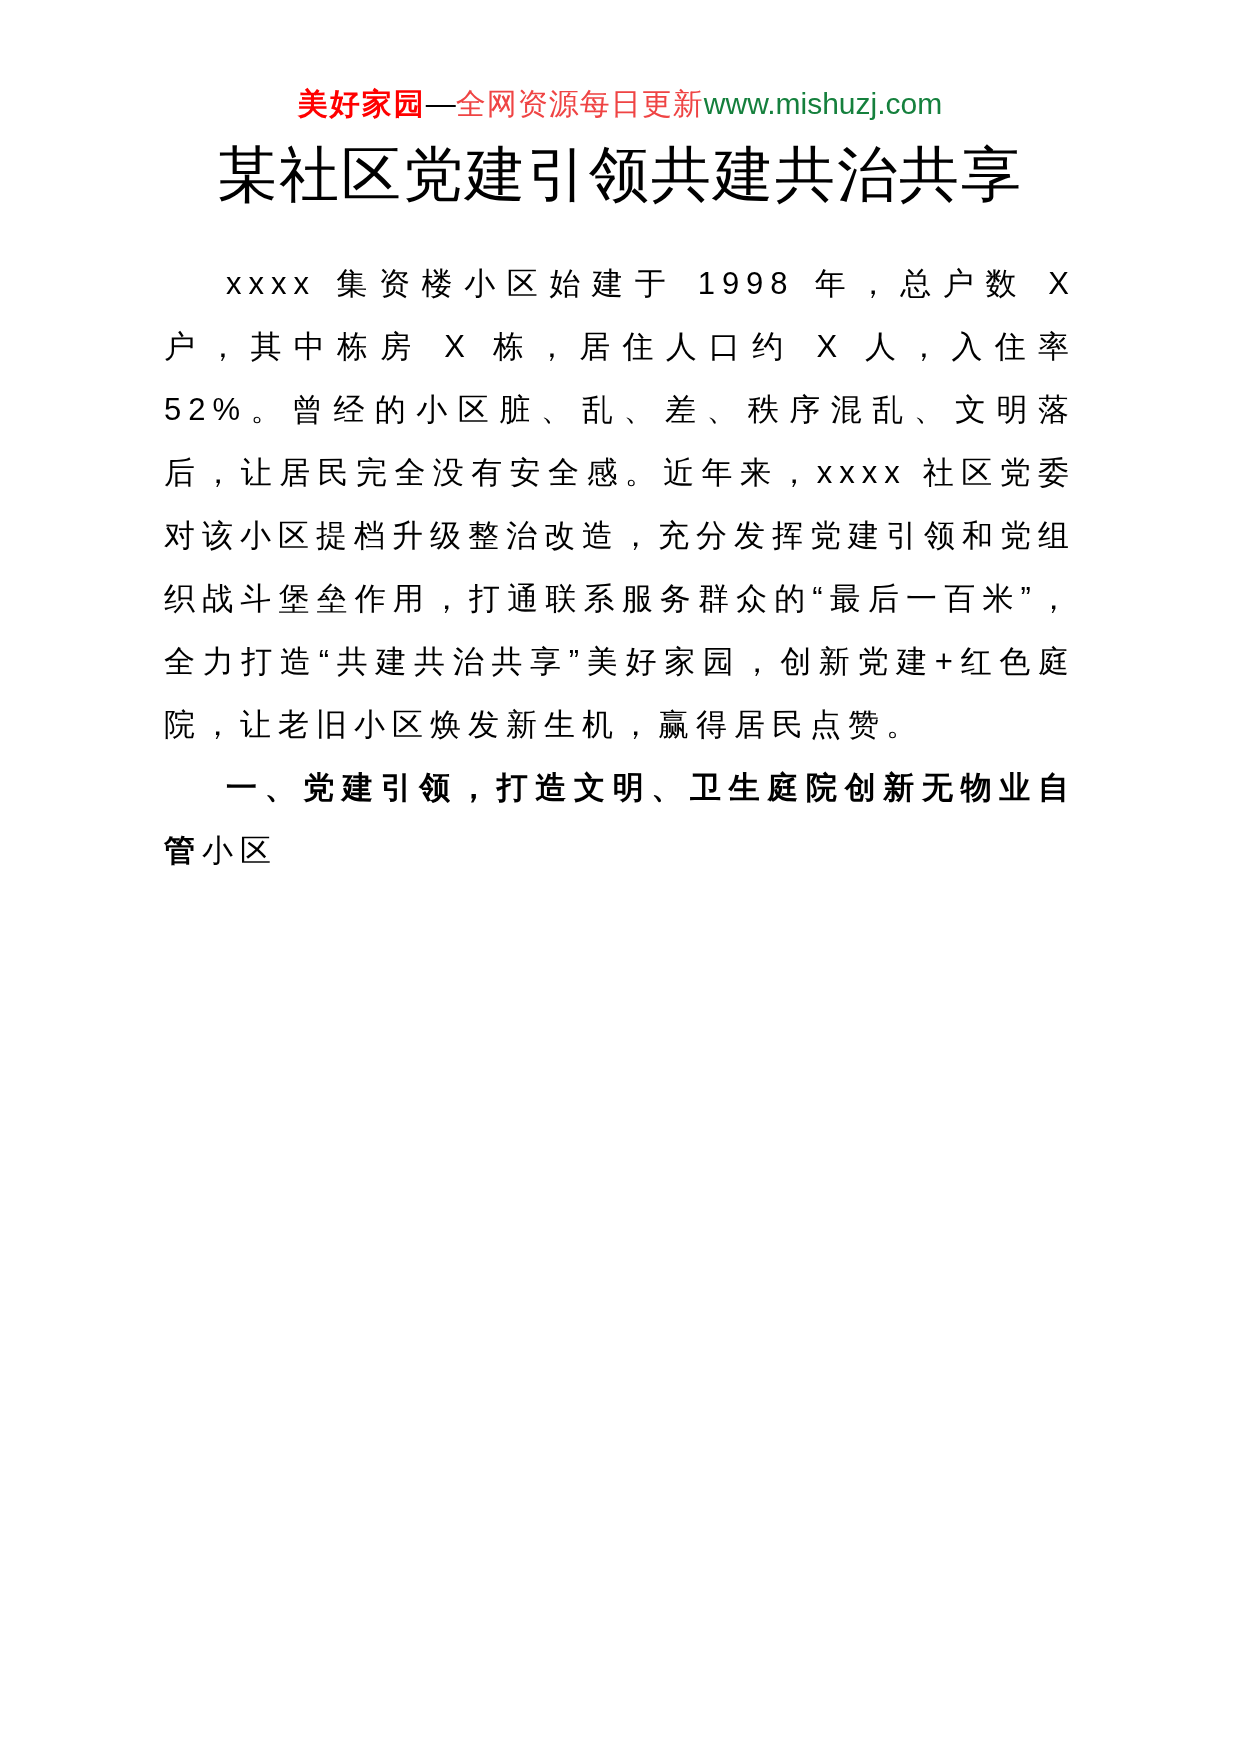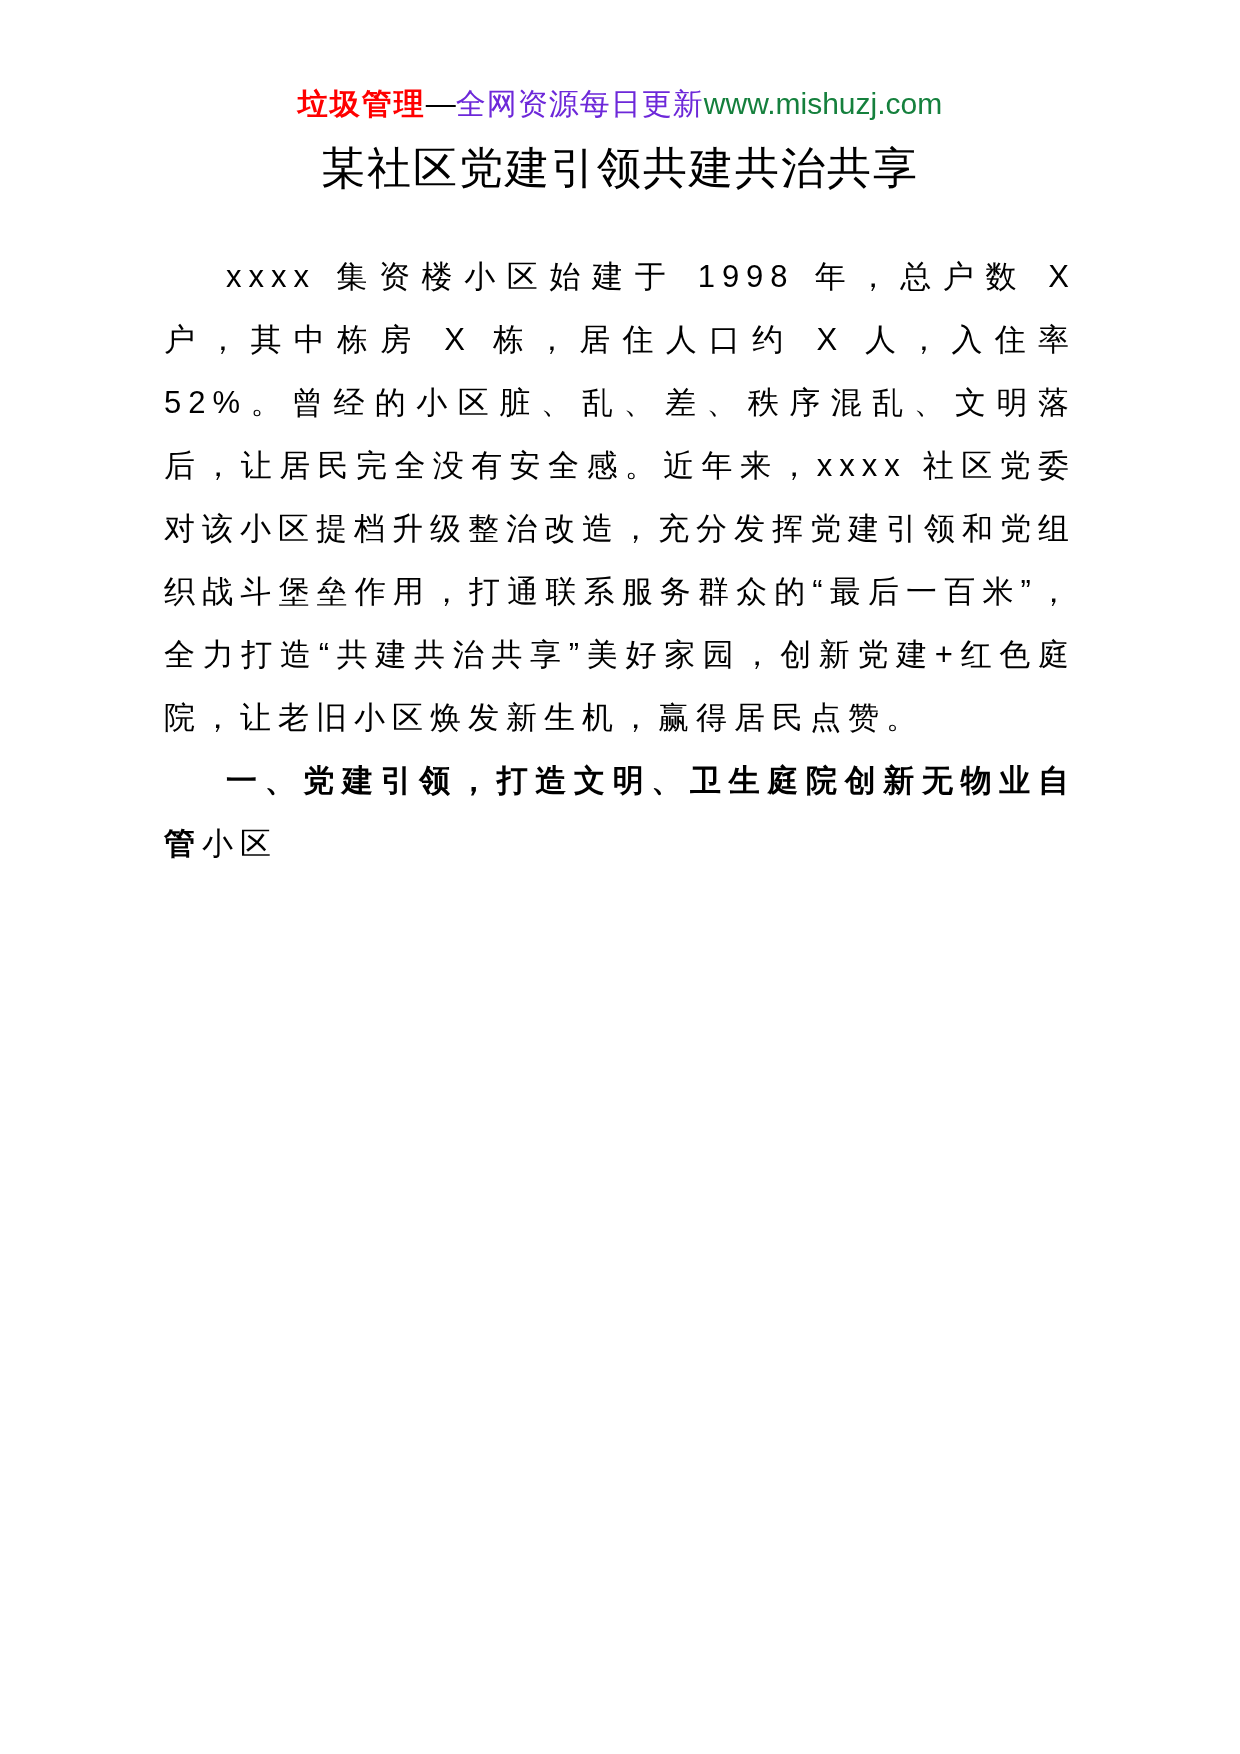--- a/index.html
+++ b/index.html
@@ -26,31 +26,31 @@
   }
   .brand {
     color: #ff0000;
     font-weight: bold;
     letter-spacing: 2px;
   }
   .dash {
     color: #000000;
   }
   .tagline {
-    color: #6d28d9;
+    color: #ef4444;
     letter-spacing: 1px;
   }
   .site-url {
     color: #15803d;
     margin-left: 0;
   }
   .doc-title {
-    margin-top: 13px;
+    margin-top: 20px;
     text-align: center;
-    font-size: 44px;
+    font-size: 60px;
     line-height: 62px;
     font-weight: 400;
     letter-spacing: 2px;
   }
   .doc-body {
     margin: 46px 164px 0 164px;
     font-size: 31px;
     line-height: 63px;
     letter-spacing: 7px;
     text-align: justify;
@@ -63,21 +63,21 @@
   .section-heading .bold-part {
     font-weight: bold;
   }
 </style>
 </head>
 <body>
 
 <div class="page">
 
   <div class="site-header">
-    <span class="brand">垃圾管理</span><span class="dash">—</span><span class="tagline">全网资源每日更新</span><span class="site-url">www.mishuzj.com</span>
+    <span class="brand">美好家园</span><span class="dash">—</span><span class="tagline">全网资源每日更新</span><span class="site-url">www.mishuzj.com</span>
   </div>
 
   <div class="doc-title">
     <div>某社区党建引领共建共治共享</div>
   </div>
 
   <div class="doc-body">
     <p>xxxx 集资楼小区始建于 1998 年，总户数 X 户，其中栋房 X 栋，居住人口约 X 人，入住率 52%。曾经的小区脏、乱、差、秩序混乱、文明落后，让居民完全没有安全感。近年来，xxxx 社区党委对该小区提档升级整治改造，充分发挥党建引领和党组织战斗堡垒作用，打通联系服务群众的“最后一百米”，全力打造“共建共治共享”美好家园，创新党建+红色庭院，让老旧小区焕发新生机，赢得居民点赞。</p>
 
     <p class="section-heading"><span class="bold-part">一、党建引领，打造文明、卫生庭院创新无物业自管</span><span>小区</span></p>

